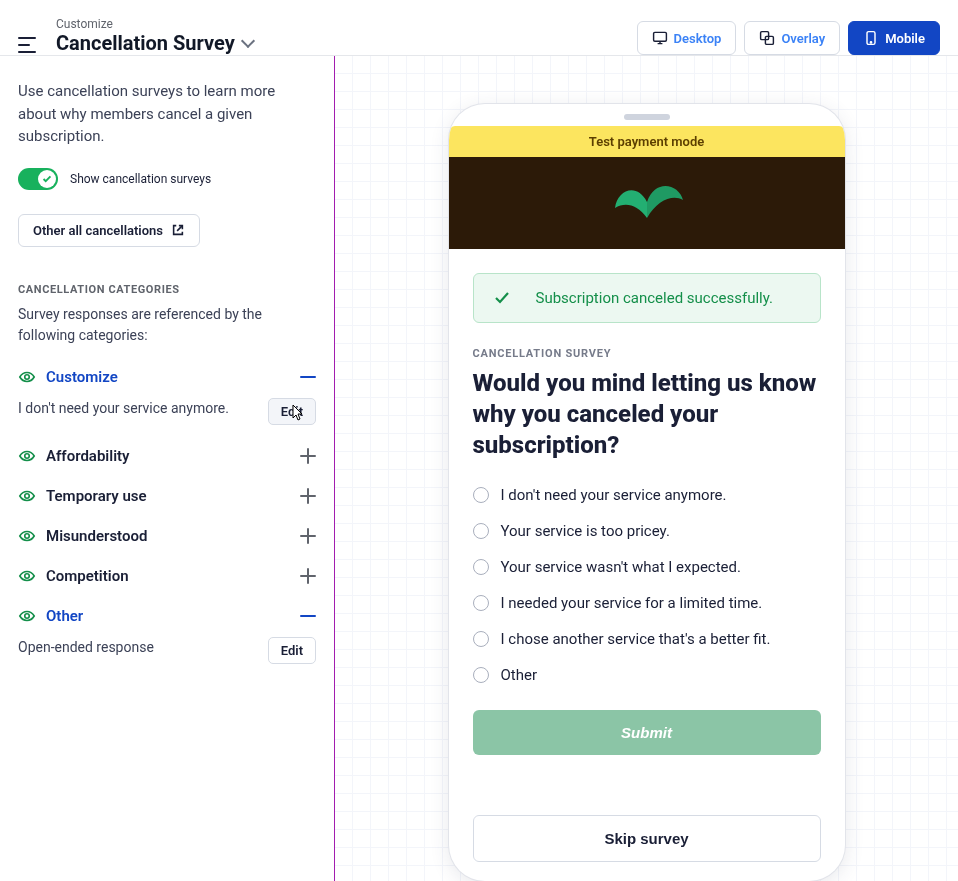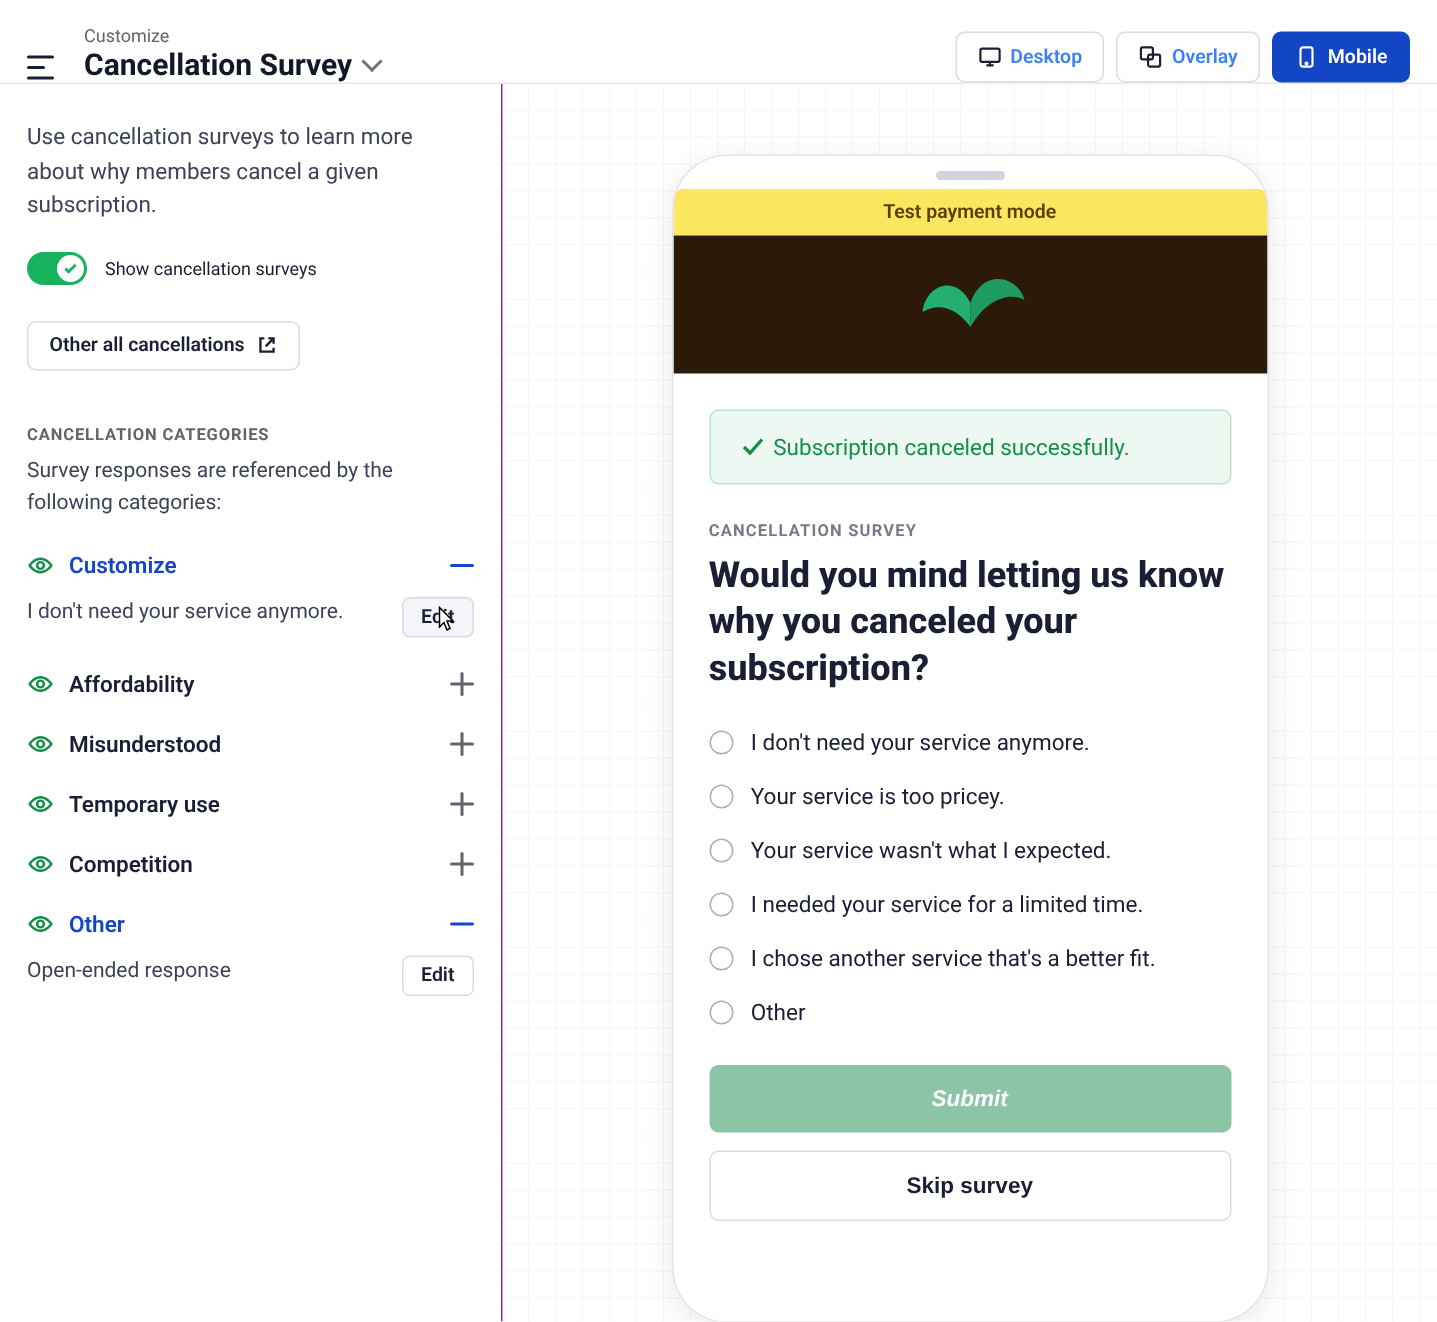--- a/index.html
+++ b/index.html
@@ -136,21 +136,21 @@
     text-align:center; padding:8px; border-radius:6px 6px 0 0;
   }
   .hero {
     background:#2c1a08; height:92px; display:flex;align-items:center;justify-content:center;
   }
   .leaf svg { width:80px; }
 
   .phone-body { padding:24px 24px 30px; }
   .alert {
     border:1px solid #b8e4c9; background:#ecf8f1; border-radius:6px;
-    display:flex;align-items:center;gap:4px;padding:14px 18px;margin-bottom:24px;
+    display:flex;align-items:center;gap:24px;padding:14px 18px;margin-bottom:24px;
   }
   .alert svg { stroke:#148f4a;stroke-width:2.2;fill:none;width:20px;height:20px; }
   .alert span { color:#148f4a;font-size:15px; }
 
   .survey-label {
     font-size:11px;font-weight:700;letter-spacing:.8px;color:#767b8a;margin-bottom:8px;
   }
   .survey-q { font-size:24px;font-weight:800;line-height:1.3;color:#1a1f36;margin-bottom:24px; }
 
   .options { display:flex;flex-direction:column;gap:18px;margin-bottom:26px; }
@@ -159,21 +159,21 @@
   .opt span { font-size:15px;color:#1a1f36; }
 
   .btn-submit {
     width:100%;padding:14px;border:none;border-radius:6px;
     background:#8bc5a6;color:#fff;font-size:15px;font-weight:600;cursor:pointer;
     margin-bottom:12px;
     font-style:italic;
   }
   .btn-skip {
     width:100%;padding:14px;border:1px solid #d6dbe4;border-radius:6px;
-    background:#fff;color:#1a1f36;font-size:15px;font-weight:600;cursor:pointer;
+    background:#fff;color:#1a1f36;font-size:15px;font-weight:600;cursor:pointer;margin-top:48px;
   }
 </style>
 </head>
 <body>
 
 <div class="header">
   <div class="hamburger">
       <span></span>
     </div>
 
@@ -280,33 +280,33 @@
           <div class="plus"></div>
       </div>
     </div>
 
     <div class="cat closed">
       <div class="cat-row">
         <svg class="eye-ico" viewBox="0 0 20 20">
             <path d="M2 10s3-5 8-5 8 5 8 5-3 5-8 5-8-5-8-5z"></path>
             <circle cx="10" cy="10" r="2.5"></circle>
           </svg>
+        <span class="cat-name">Temporary use</span>
+        <div class="cat-spacer"></div>
+          <div class="plus"></div>
+      </div>
+    </div>
+
+    <div class="cat closed">
+      <div class="cat-row">
+        <svg class="eye-ico" viewBox="0 0 20 20">
+            <path d="M2 10s3-5 8-5 8 5 8 5-3 5-8 5-8-5-8-5z"></path>
+            <circle cx="10" cy="10" r="2.5"></circle>
+          </svg>
         <span class="cat-name">Misunderstood</span>
-        <div class="cat-spacer"></div>
-          <div class="plus"></div>
-      </div>
-    </div>
-
-    <div class="cat closed">
-      <div class="cat-row">
-        <svg class="eye-ico" viewBox="0 0 20 20">
-            <path d="M2 10s3-5 8-5 8 5 8 5-3 5-8 5-8-5-8-5z"></path>
-            <circle cx="10" cy="10" r="2.5"></circle>
-          </svg>
-        <span class="cat-name">Temporary use</span>
         <div class="cat-spacer"></div>
           <div class="plus"></div>
       </div>
     </div>
 
     <div class="cat closed">
       <div class="cat-row">
         <svg class="eye-ico" viewBox="0 0 20 20">
             <path d="M2 10s3-5 8-5 8 5 8 5-3 5-8 5-8-5-8-5z"></path>
             <circle cx="10" cy="10" r="2.5"></circle>

